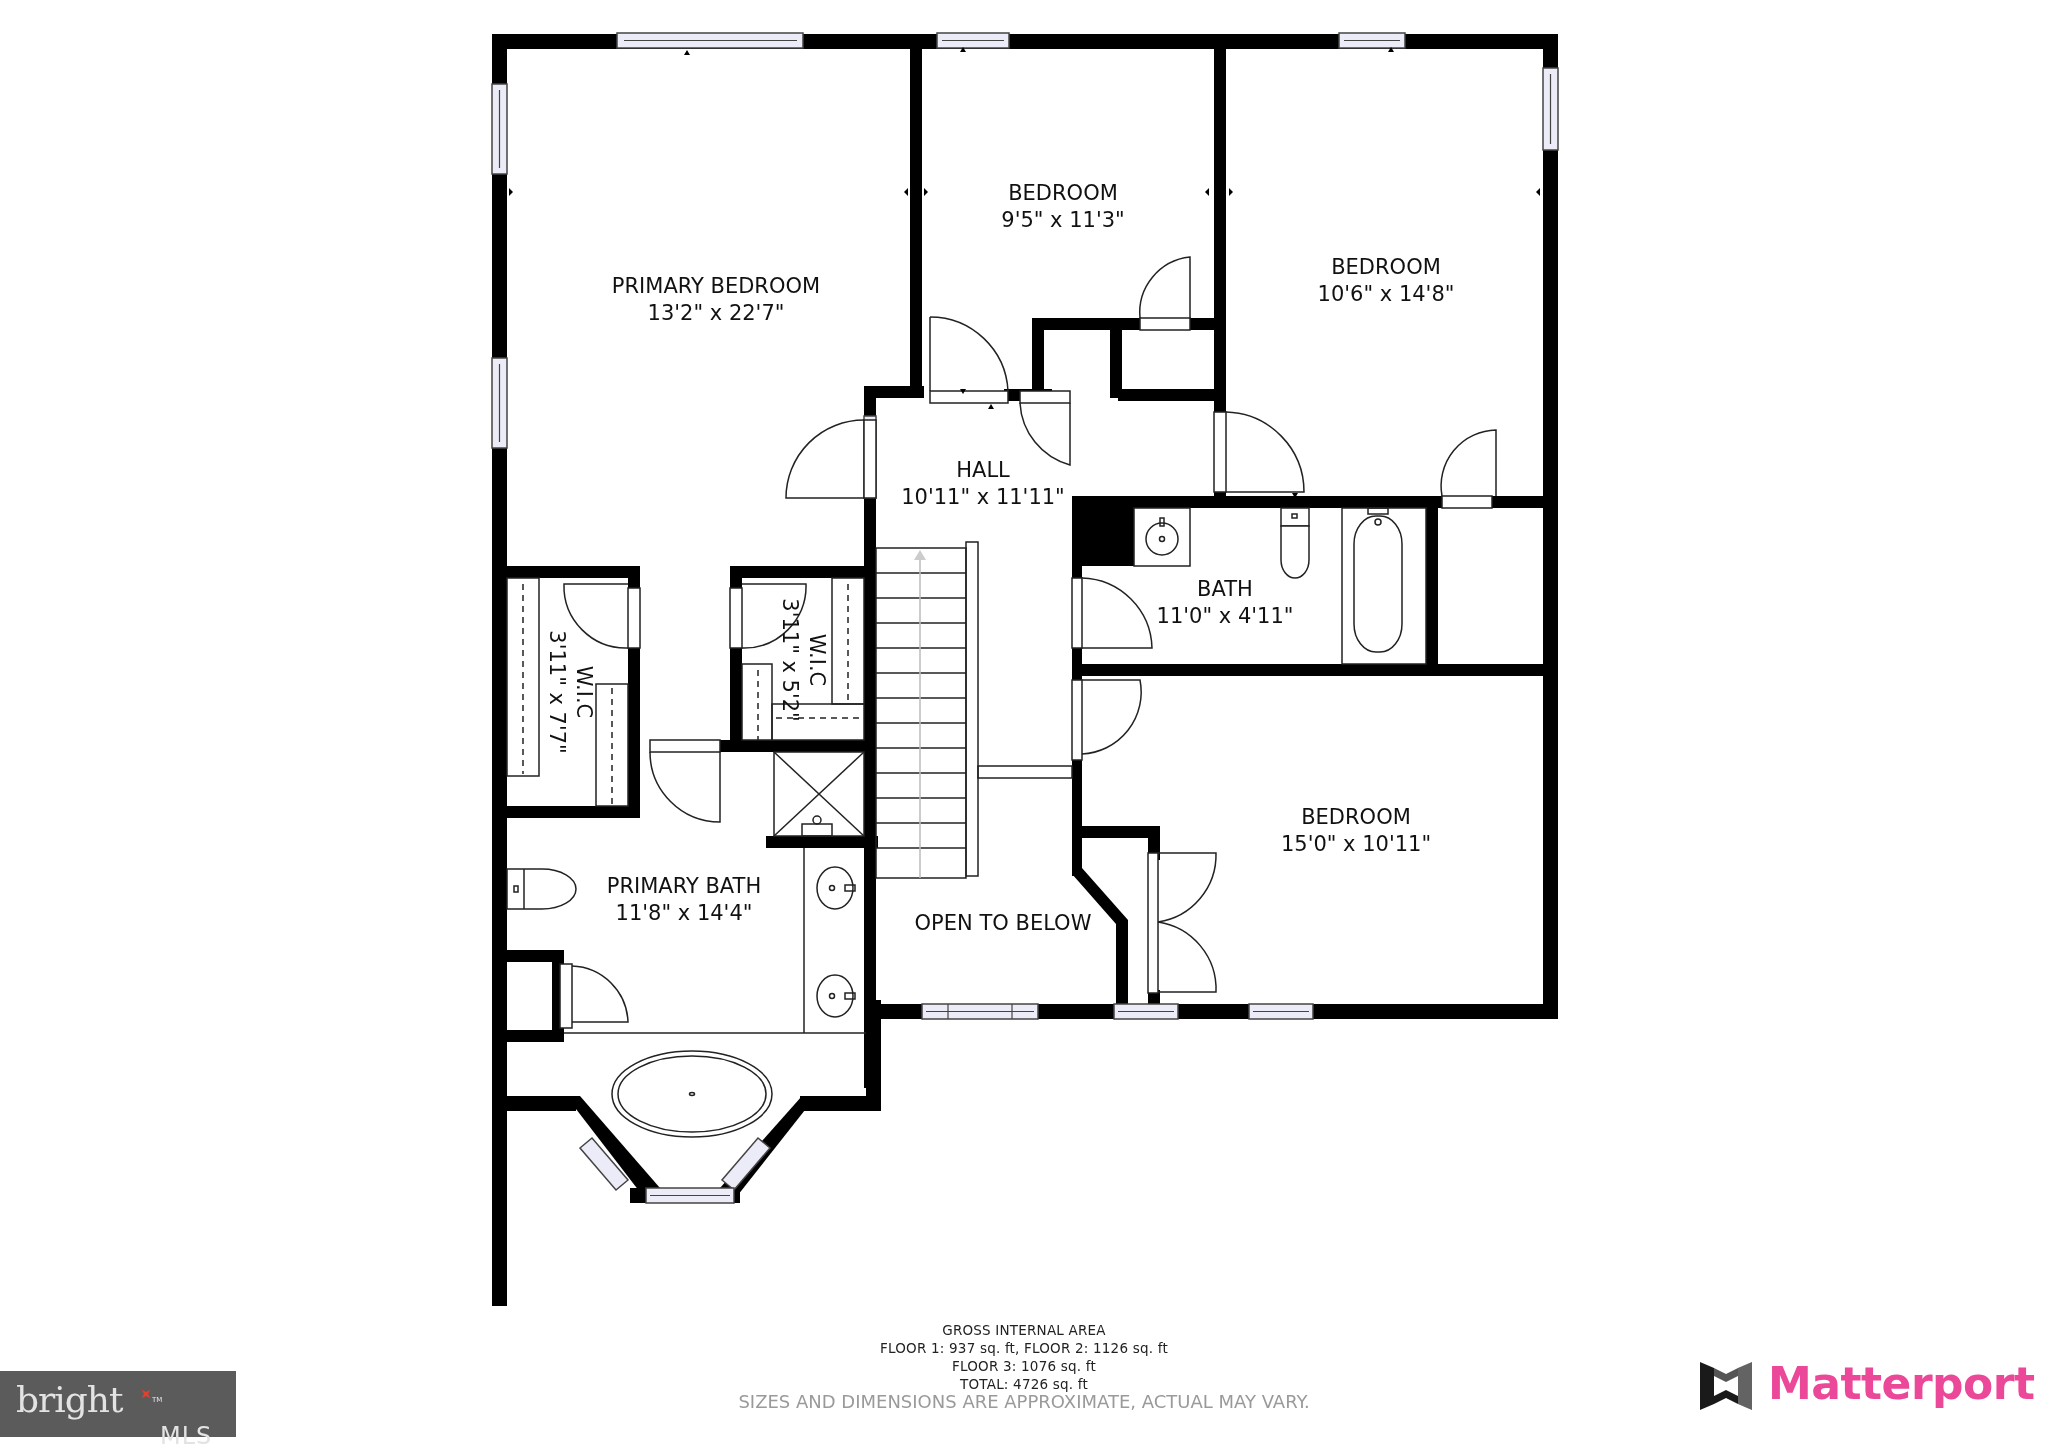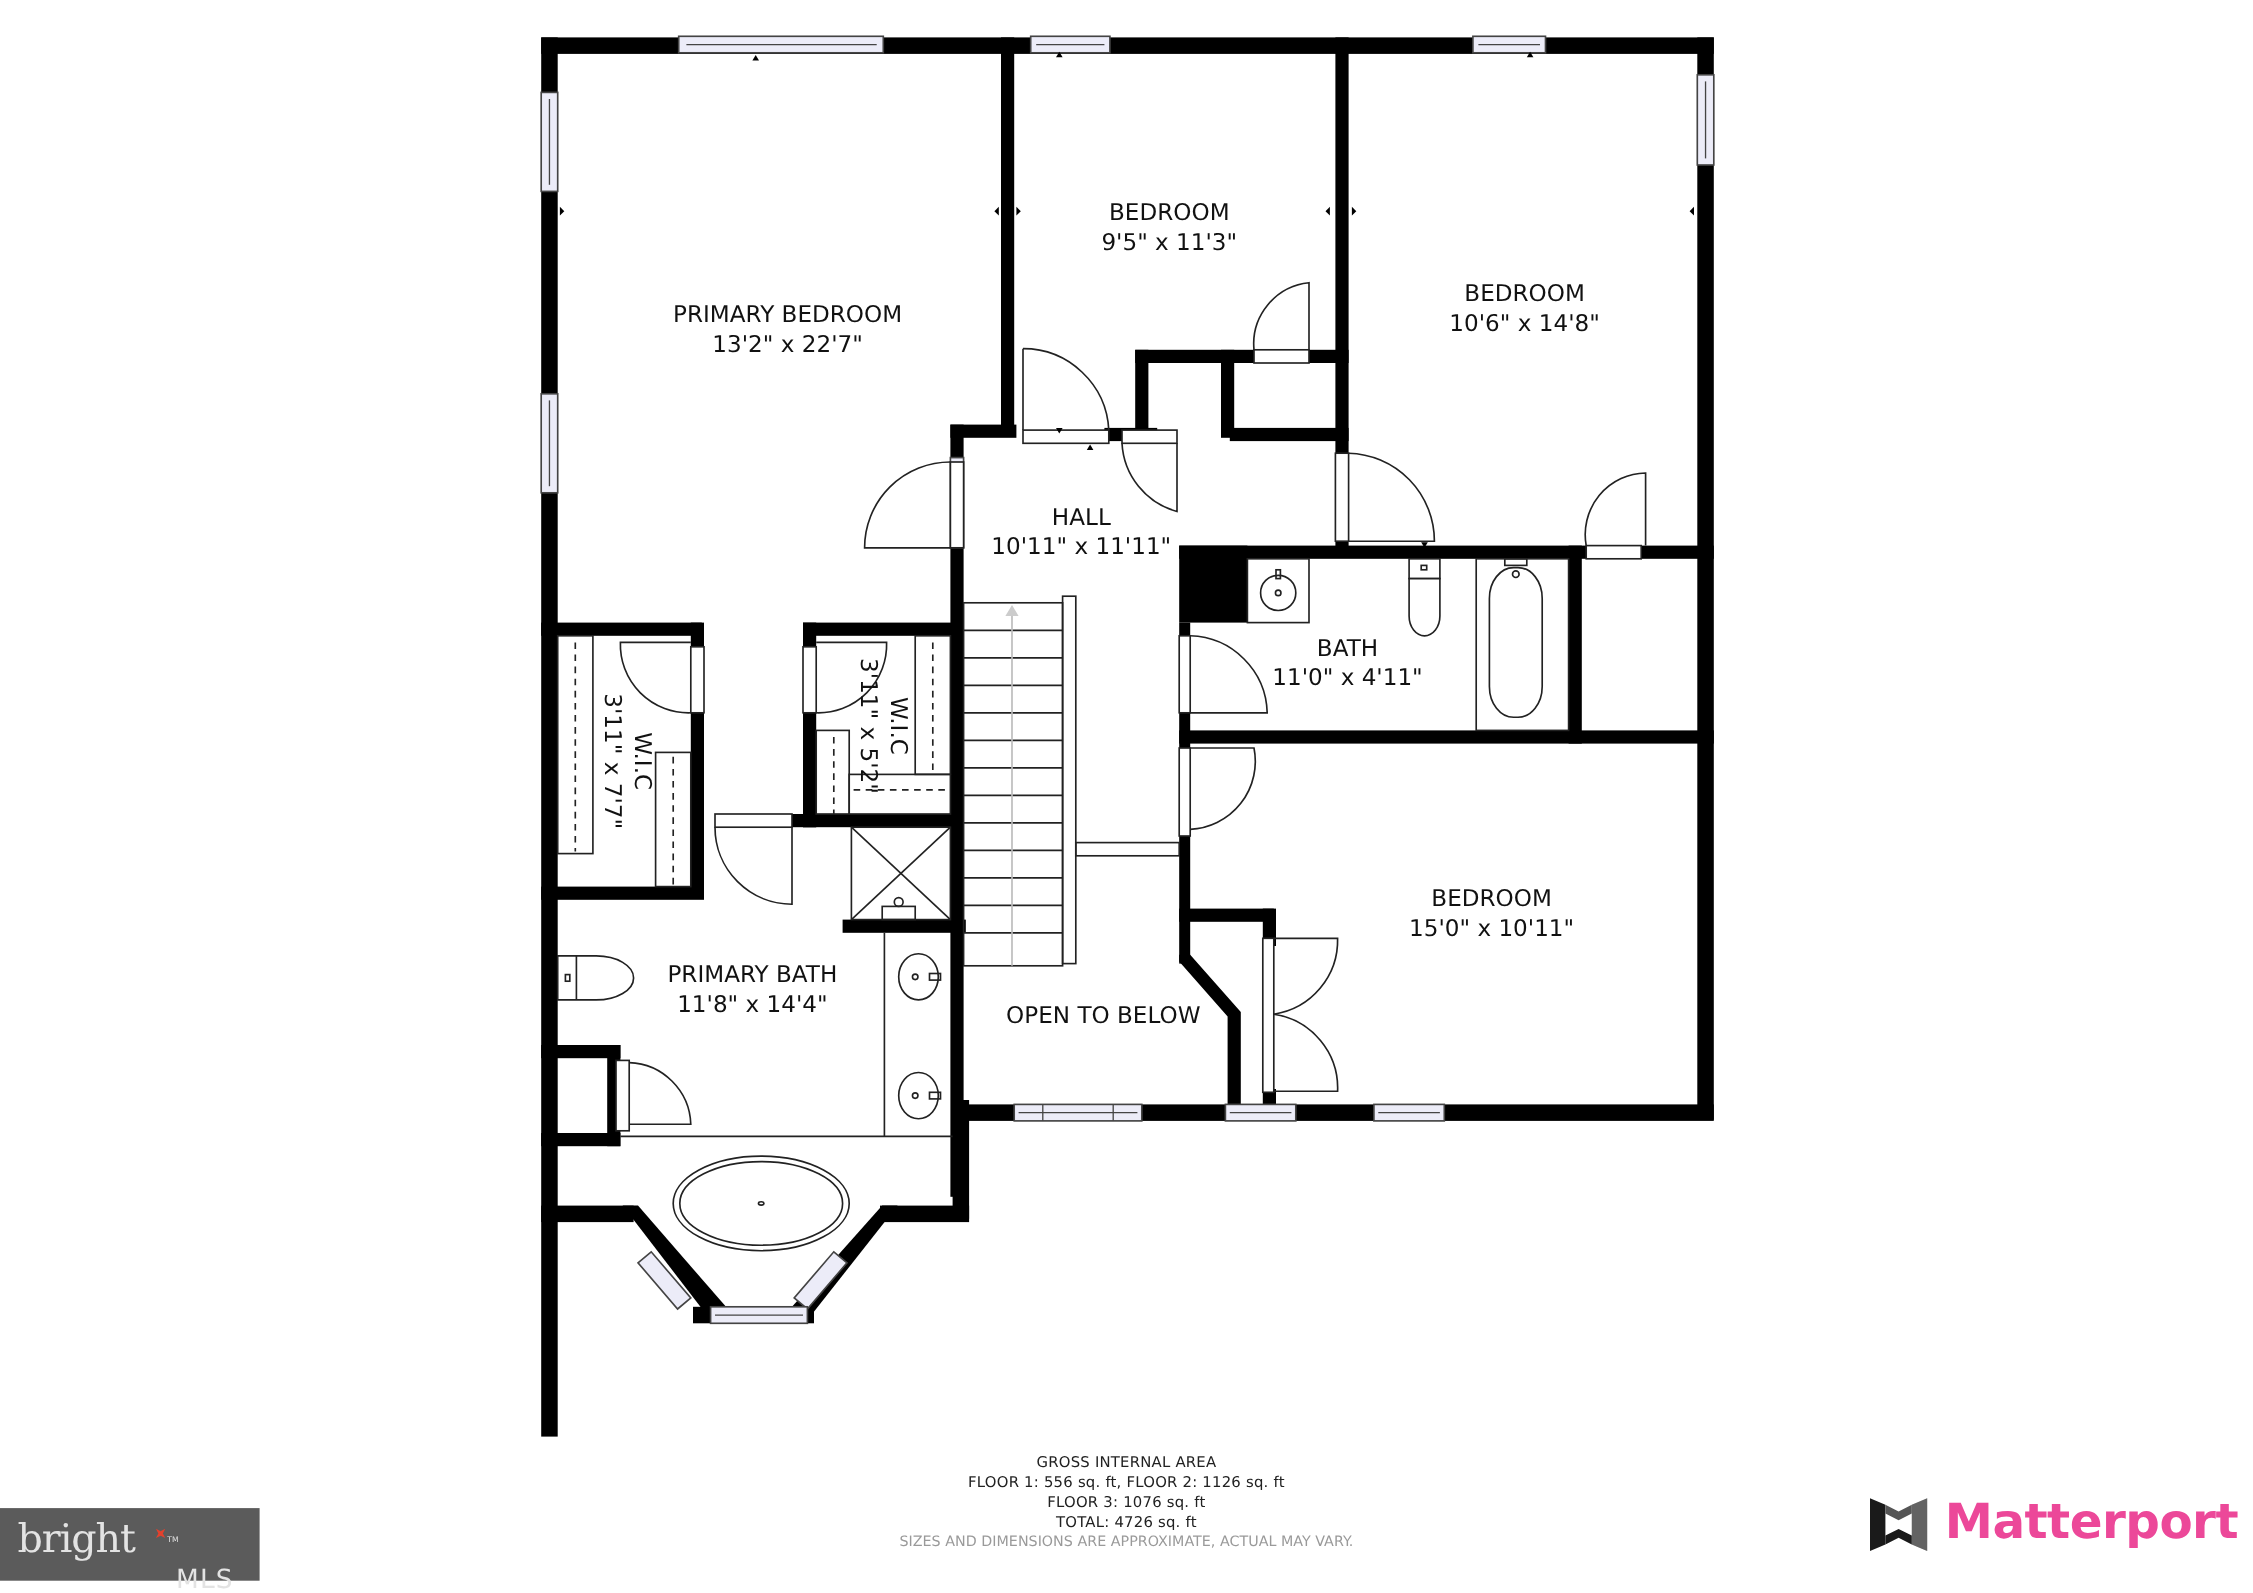--- a/index.html
+++ b/index.html
@@ -11,21 +11,21 @@
   .winline { stroke:#444; stroke-width:1.2; fill:none; }
   .doorleaf { fill:#fff; stroke:#222; stroke-width:1.5; }
   .swing { fill:none; stroke:#222; stroke-width:1.5; }
   .fixture { fill:#fff; stroke:#222; stroke-width:1.5; }
   .thin { fill:none; stroke:#222; stroke-width:1.5; }
   .dash { fill:none; stroke:#222; stroke-width:1.5; stroke-dasharray:6 5; }
   .tick { fill:#000; }
   .room-name, .room-dim { font-family:"DejaVu Sans", sans-serif; fill:#111; font-size:21px; text-anchor:middle; }
   .footer { position:absolute; left:0; width:2048px; text-align:center; font-family:"DejaVu Sans", sans-serif; }
   .footer .line { font-size:13.5px; color:#222; line-height:18px; letter-spacing:0.2px; }
-  .footer .note { font-size:13px; color:#9a9a9a; line-height:18px; }
+  .footer .note { font-size:18px; color:#9a9a9a; line-height:18px; }
   .bright-logo { position:absolute; left:0; top:1371px; width:236px; height:66px; background:#5b5b5b; }
   .bright-word { position:absolute; left:16px; top:8px; font-family:"DejaVu Serif", serif; font-size:36px; color:#e3e3e3; letter-spacing:-1px; }
   .bright-mls { position:absolute; left:160px; top:27px; font-family:"DejaVu Sans", sans-serif; font-size:24px; color:#e3e3e3; letter-spacing:1px;margin-top:24px; }
   .bright-tm { position:absolute; left:152px; top:25px; font-size:7px; color:#e3e3e3; font-family:"DejaVu Sans", sans-serif; }
   .bright-star { position:absolute; left:140px; top:17px; width:12px; height:12px; background:#e4412d; transform:rotate(45deg); clip-path:polygon(50% 0,62% 38%,100% 50%,62% 62%,50% 100%,38% 62%,0 50%,38% 38%); }
   .mp-logo { position:absolute; left:1698px; top:1356px; height:60px; width:340px; }
   .mp-word { position:absolute; left:70px; top:2px; font-family:"DejaVu Sans", sans-serif; font-weight:bold; font-size:44px; color:#ec4899; letter-spacing:-0.5px; }
 </style>
 </head>
 <body>
@@ -307,21 +307,21 @@
     </g>
     <g>
       <text class="room-name" x="1356" y="824">BEDROOM</text>
       <text class="room-dim" x="1356" y="851">15'0" x 10'11"</text>
     </g>
   </g>
 </svg>
 
 <div class="footer" style="top:1321px;">
   <div class="line">GROSS INTERNAL AREA</div>
-  <div class="line">FLOOR 1: 556 sq. ft, FLOOR 2: 1126 sq. ft</div>
+  <div class="line">FLOOR 1: 937 sq. ft, FLOOR 2: 1126 sq. ft</div>
   <div class="line">FLOOR 3: 1076 sq. ft</div>
   <div class="line">TOTAL: 4726 sq. ft</div>
   <div class="note">SIZES AND DIMENSIONS ARE APPROXIMATE, ACTUAL MAY VARY.</div>
 </div>
 
 <div class="bright-logo">
   <span class="bright-word">bright</span>
   <span class="bright-star"></span>
   <span class="bright-tm">TM</span>
   <span class="bright-mls">MLS</span>

